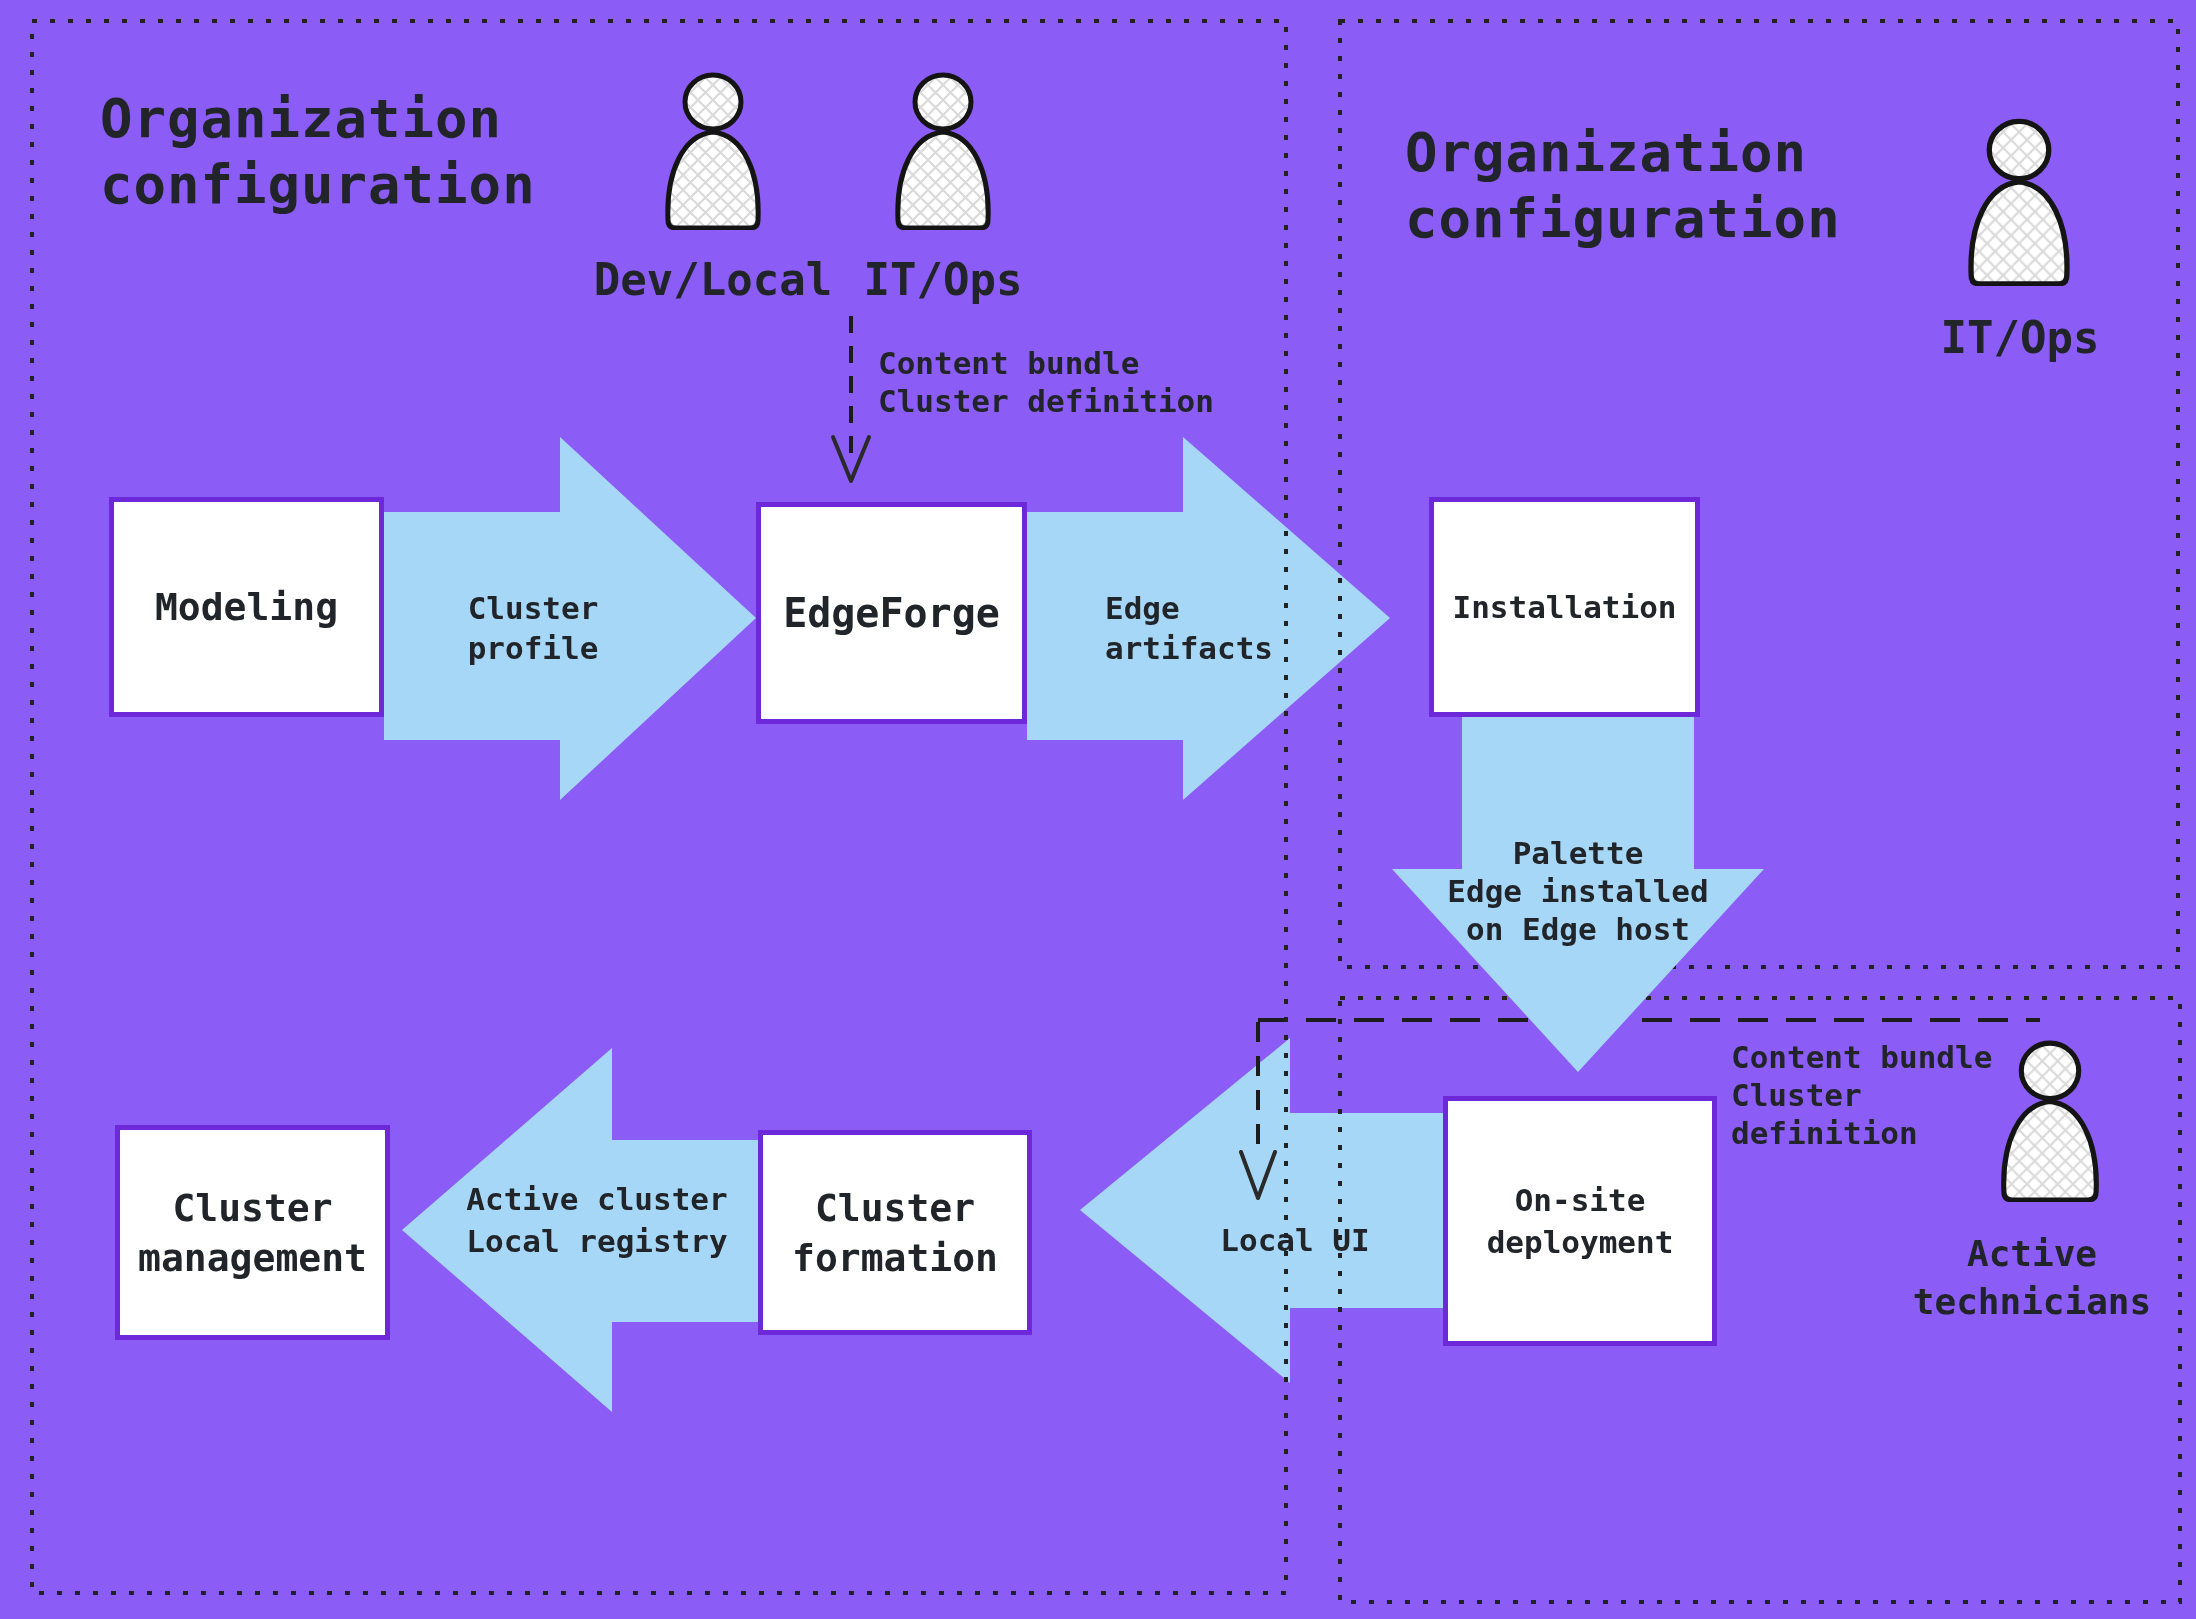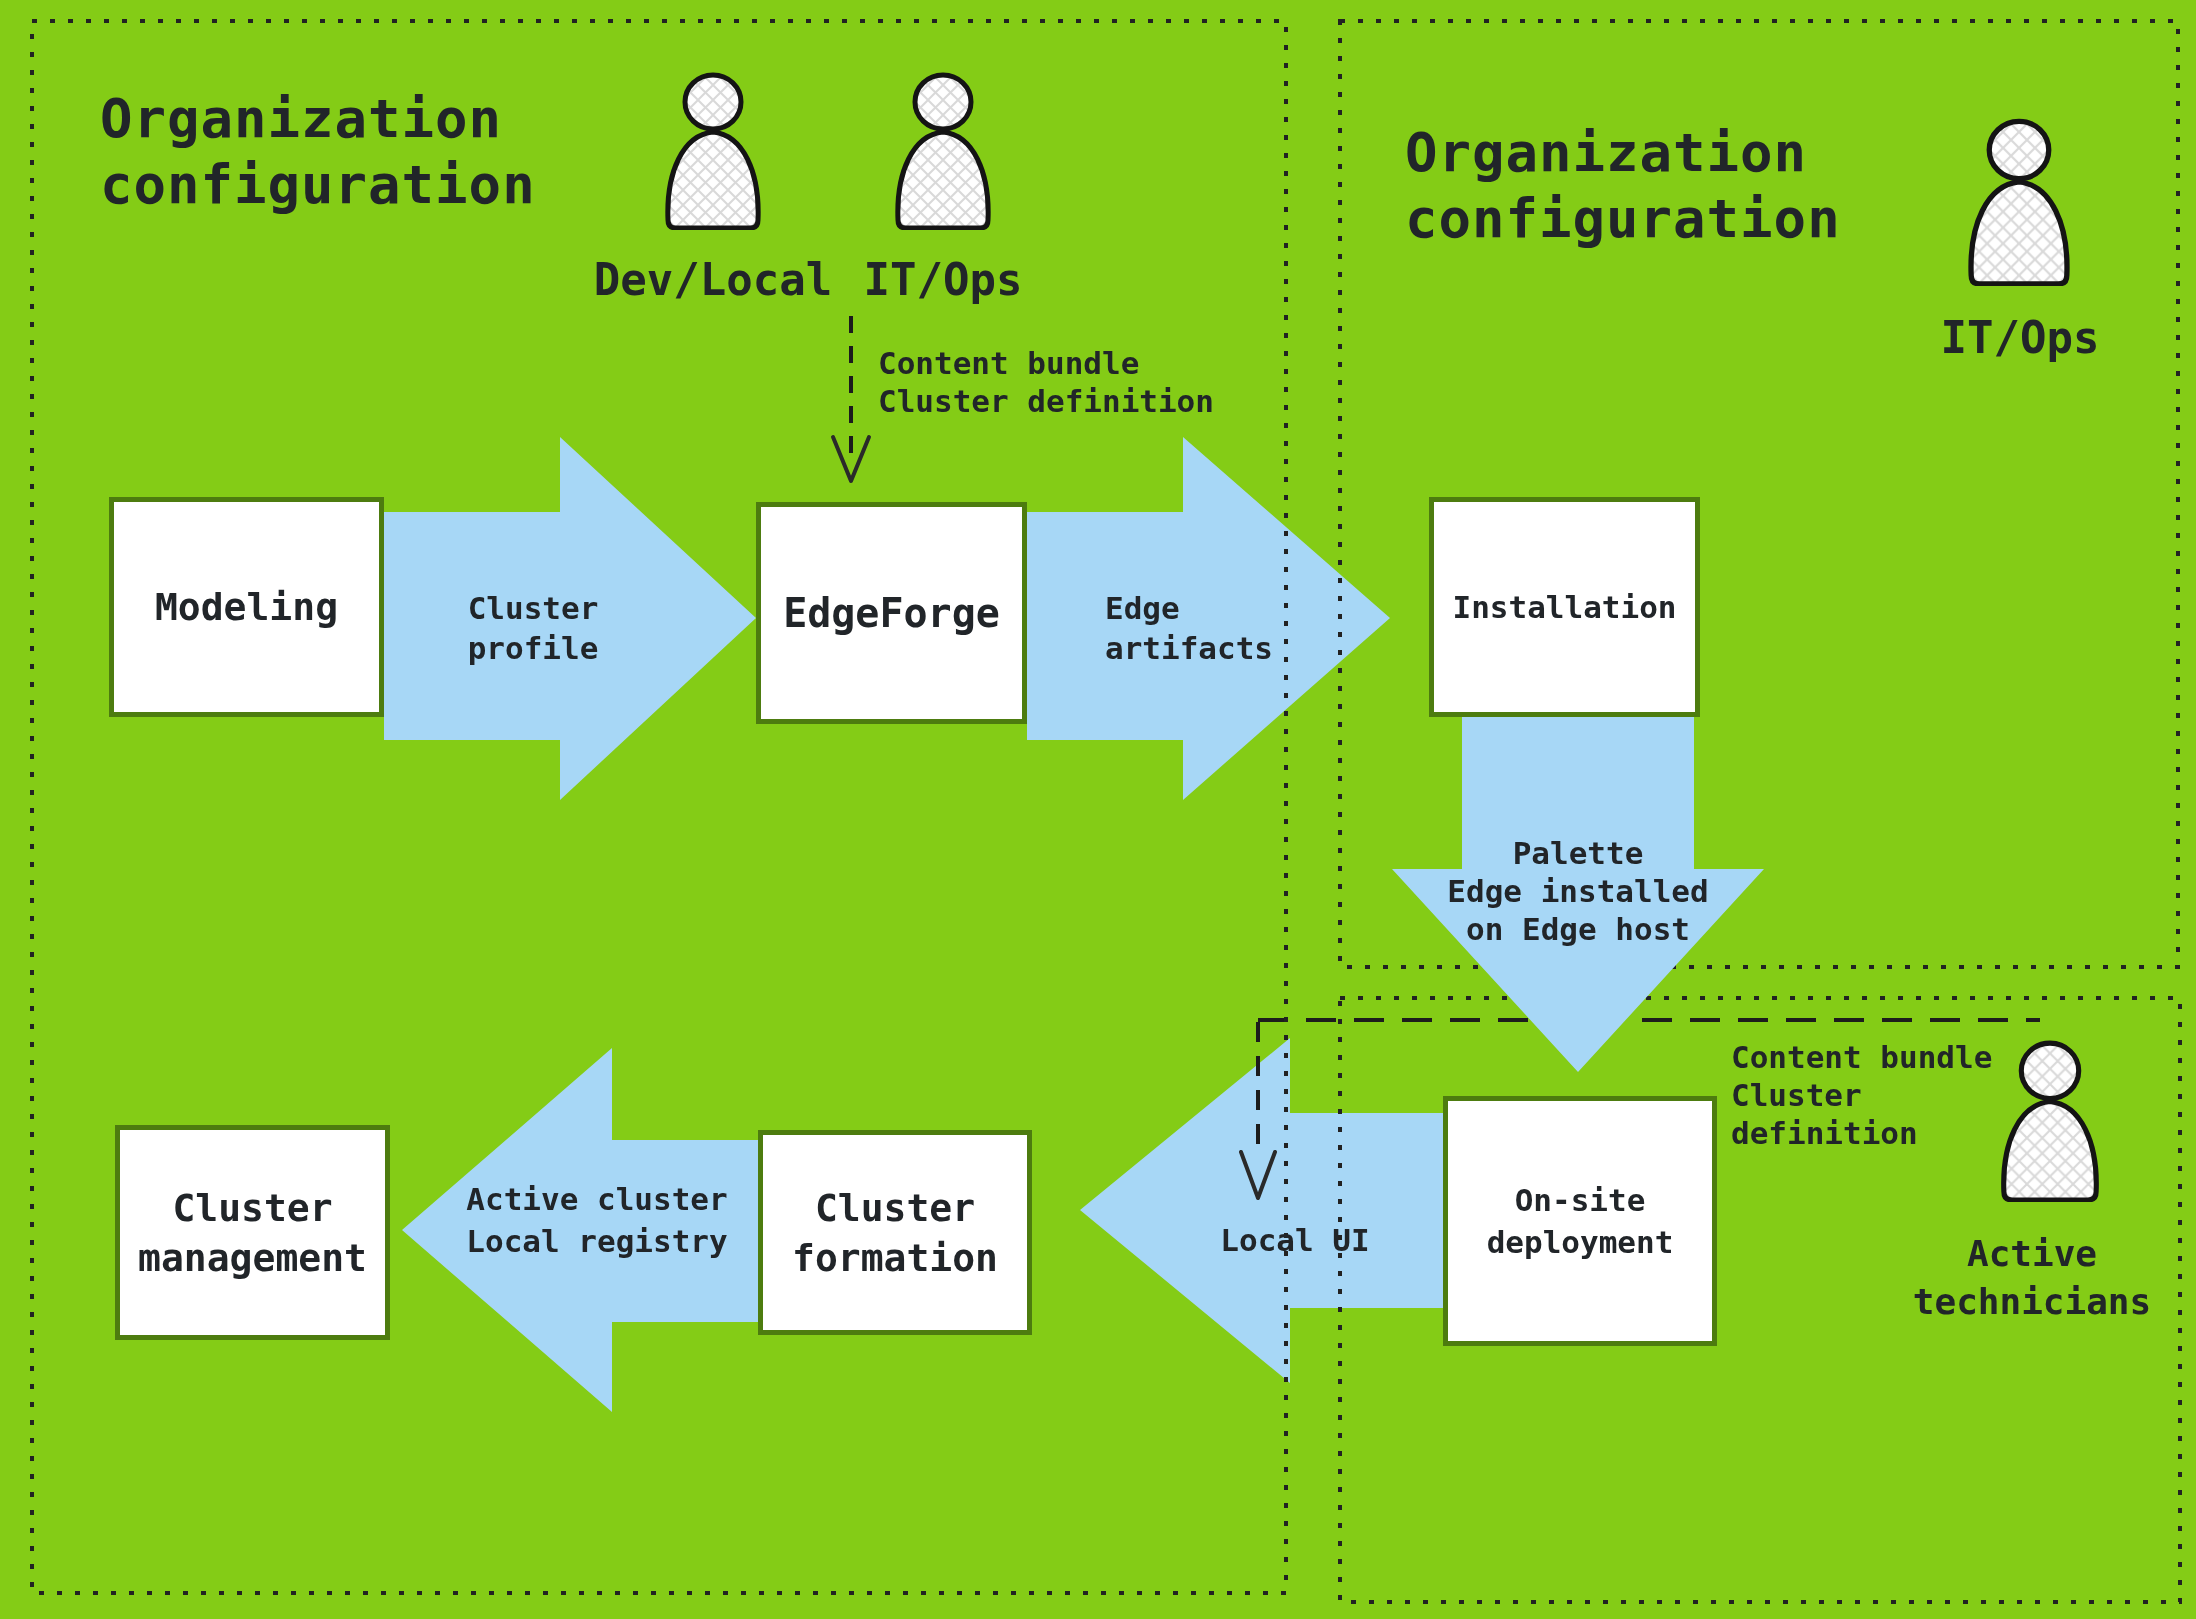--- a/index.html
+++ b/index.html
@@ -4,34 +4,34 @@
 <style>
   :root{
     --c-arrow:#a7d7f6;
     --c-ink:#212529;
     --c-line:#1c1c1c;
   }
   html,body{margin:0;padding:0;background:#ffffff;}
   .canvas{
     position:relative;
     width:2196px;height:1619px;
-    background:#84cc16;
+    background:#8b5cf6;
     font-family:"DejaVu Sans Mono","Liberation Mono",monospace;
     color:var(--c-ink);
     overflow:hidden;
   }
   svg.layer{position:absolute;left:0;top:0;width:2196px;height:1619px;pointer-events:none;}
   .blue{fill:var(--c-arrow);}
   .dash{stroke:var(--c-line);fill:none;}
   .dots{stroke:#222222;fill:none;}
   .chev{stroke:#2a2a2a;fill:none;stroke-width:4;stroke-linecap:round;stroke-linejoin:round;}
 
   .node{
     position:absolute;box-sizing:border-box;
-    background:#ffffff;border:5px solid #4d7c0f;
+    background:#ffffff;border:5px solid #6d28d9;
     display:flex;align-items:center;justify-content:center;
     text-align:center;font-weight:700;white-space:pre-line;
     z-index:4;
   }
   #node-modeling   {left:109px;top:497px;width:275px;height:220px;font-size:38px;}
   #node-edgeforge  {left:756px;top:502px;width:271px;height:222px;font-size:40px;}
   #node-installation{left:1429px;top:497px;width:271px;height:220px;font-size:31px;}
   #node-onsite     {left:1443px;top:1096px;width:274px;height:250px;font-size:31px;line-height:42px;}
   #node-formation  {left:758px;top:1130px;width:274px;height:205px;font-size:38px;line-height:50px;}
   #node-management {left:115px;top:1125px;width:275px;height:215px;font-size:38px;line-height:50px;}

